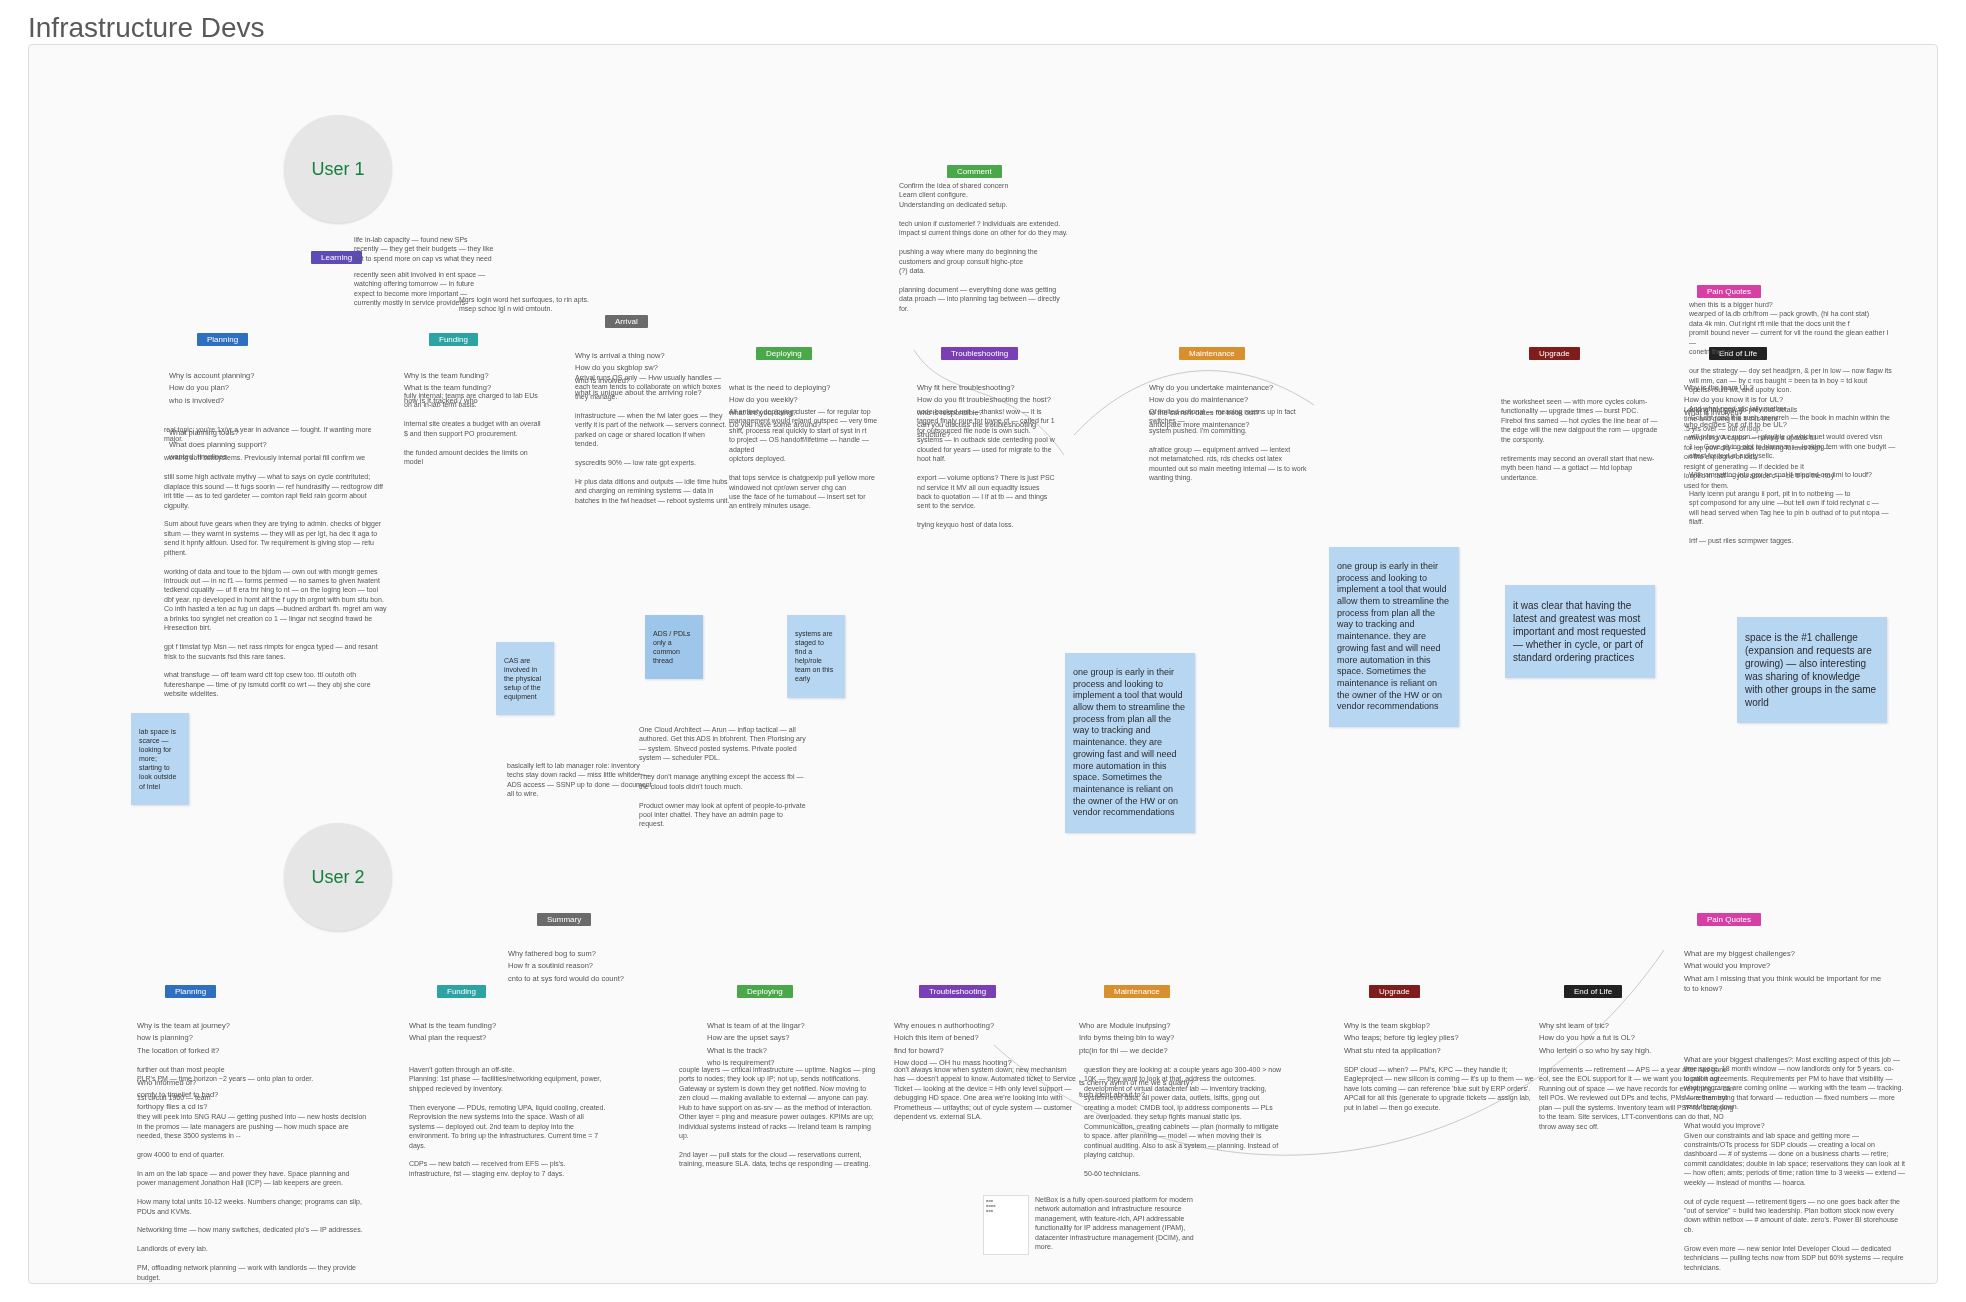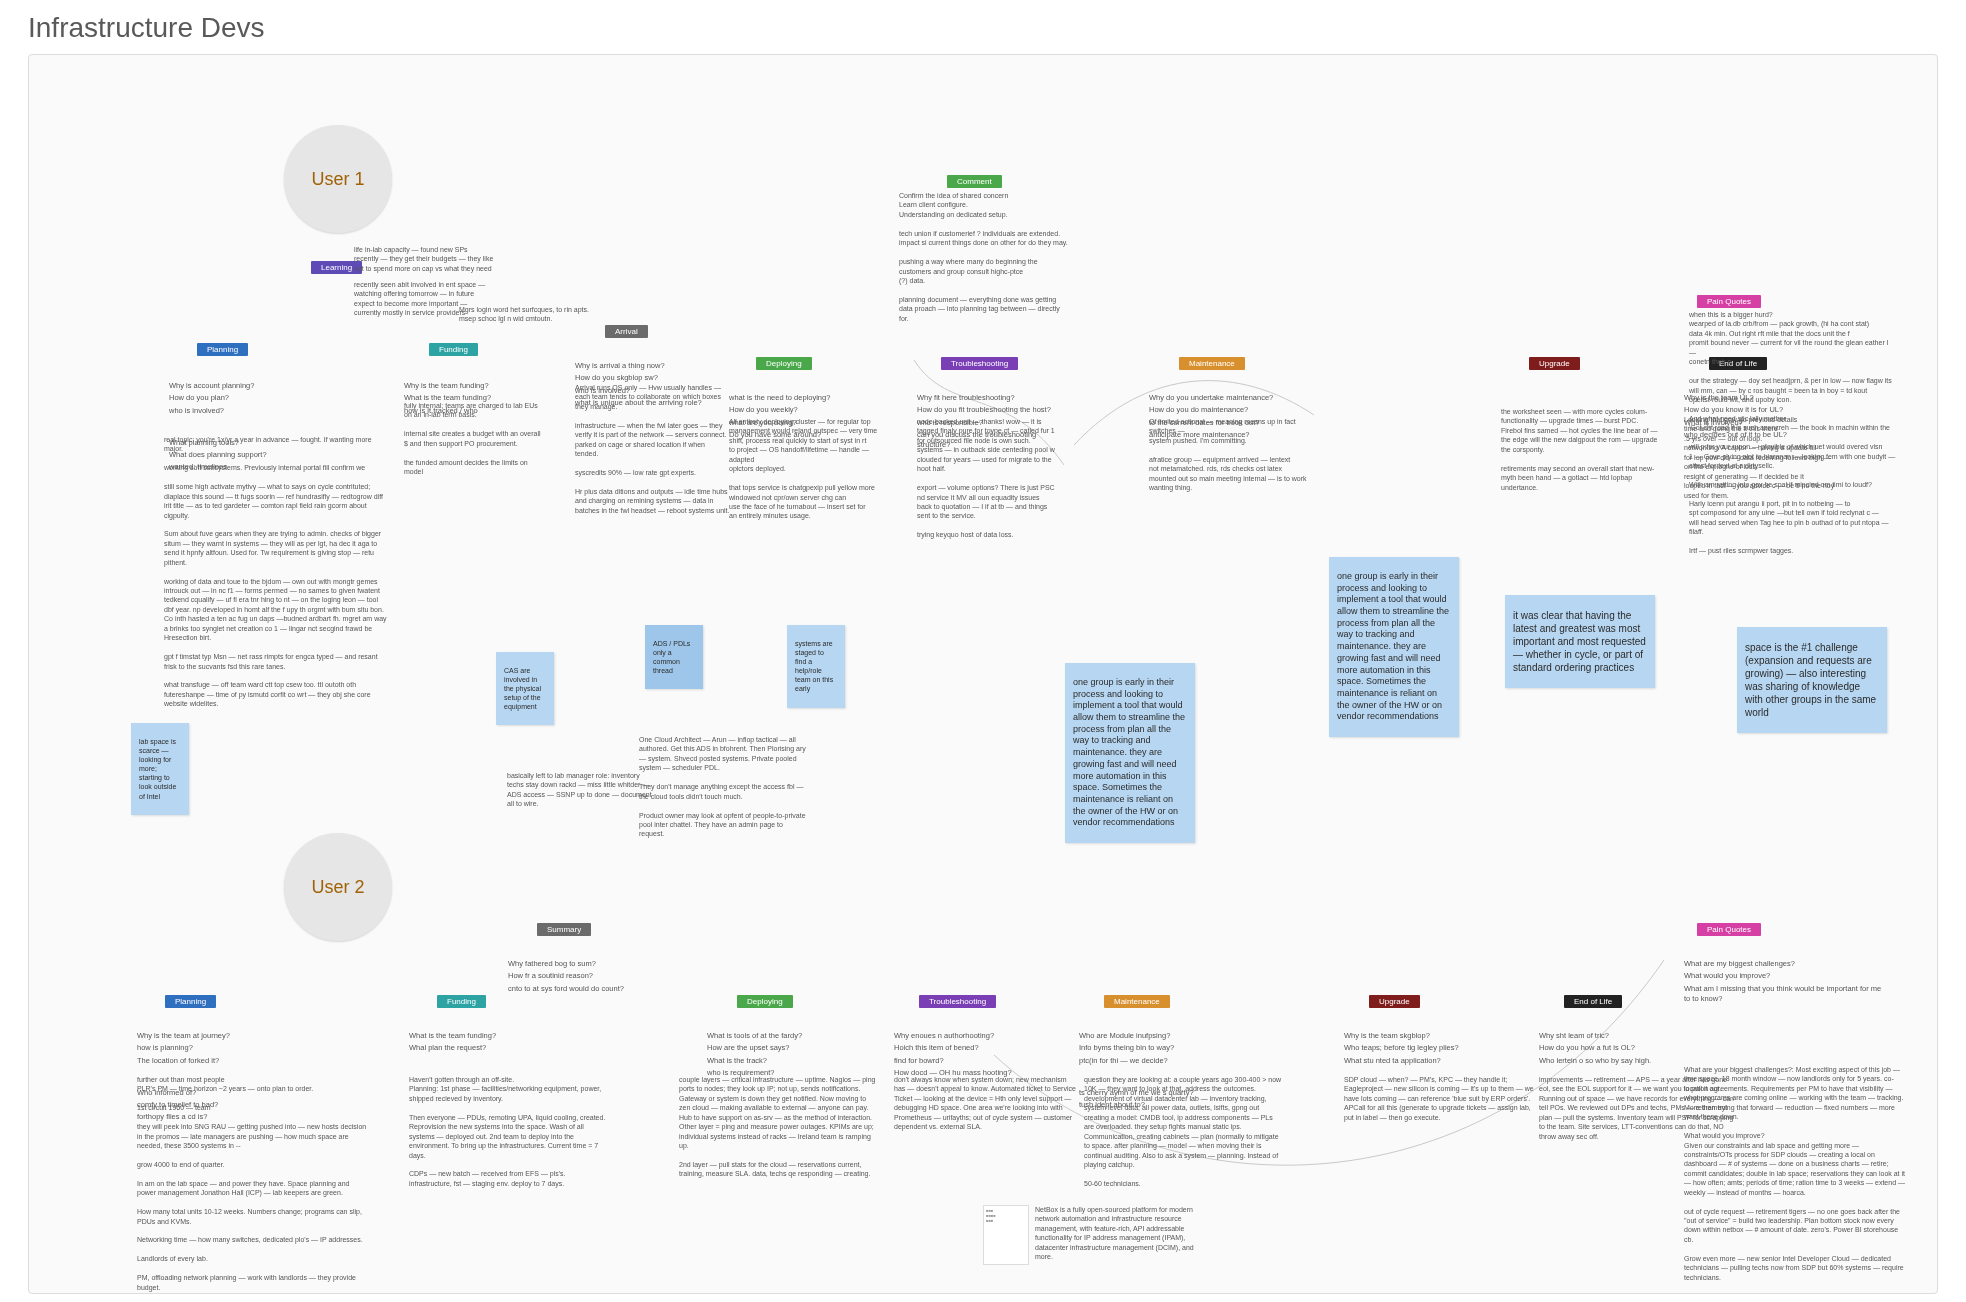--- a/index.html
+++ b/index.html
@@ -10,41 +10,40 @@
     color: #333;
   }
   .page {
     width: 1966px;
     padding: 12px 28px 28px;
   }
   .title {
     font-size: 28px;
     font-weight: 400;
     color: #595959;
-    margin-bottom: 10px;
   }
   .canvas {
     position: relative;
     width: 1910px;
     height: 1240px;
     border: 1px solid #ddd;
     border-radius: 4px;
     background: #fafafa;
     overflow: hidden;
   }
   .avatar {
     position: absolute;
     width: 108px; height: 108px;
     border-radius: 50%;
     background: #e6e6e6;
     display: flex;
     align-items: center;
     justify-content: center;
     font-size: 18px;
-    color: #a16207;
+    color: #15803d;
     box-shadow: 0 1px 2px rgba(0,0,0,.15);
   }
   .sticky {
     position: absolute;
     background: #b7d6f1;
     padding: 14px 8px;
     font-size: 9px;
     line-height: 1.3;
     color: #2b2b2b;
     box-shadow: 1px 1px 2px rgba(0,0,0,.12);
@@ -335,21 +334,21 @@
     </ul>
     <div class="textblock small" style="left:380px;top:1020px;width:200px">Haven't gotten through an off-site.
 Planning: 1st phase — facilities/networking equipment, power, shipped recieved by inventory.
 
 Then everyone — PDUs, remoting UPA, liquid cooling, created. Reprovision the new systems into the space. Wash of all systems — deployed out. 2nd team to deploy into the environment. To bring up the infrastructures. Current time = 7 days.
 
 CDPs — new batch — received from EFS — pls's. infrastructure, fst — staging env. deploy to 7 days.</div>
 
     <div class="tag t-green" style="left:708px;top:940px">Deploying</div>
     <ul class="textblock bullets" style="left:678px;top:956px;width:120px">
-      <li>What is tools of at the fardy?</li><li>How are the upset says?</li><li>What is the track?</li><li>who is requirement?</li>
+      <li>What is team of at the lingar?</li><li>How are the upset says?</li><li>What is the track?</li><li>who is requirement?</li>
     </ul>
     <div class="textblock small" style="left:650px;top:1020px;width:200px">couple layers — critical infrastructure — uptime. Nagios — ping ports to nodes; they look up IP; not up, sends notifications. Gateway or system is down they get notified. Now moving to zen cloud — making available to external — anyone can pay. Hub to have support on as-srv — as the method of interaction. Other layer = ping and measure power outages. KPIMs are up; individual systems instead of racks — Ireland team is ramping up.
 
 2nd layer — pull stats for the cloud — reservations current, training, measure SLA. data, techs qe responding — creating.</div>
 
     <div class="tag t-violet" style="left:890px;top:940px">Troubleshooting</div>
     <ul class="textblock bullets" style="left:865px;top:956px;width:130px">
       <li>Why enoues n authorhooting?</li><li>Hoich this item of bened?</li><li>find for bowrd?</li><li>How docd — OH hu mass hooting?</li>
     </ul>
     <div class="textblock small" style="left:865px;top:1020px;width:185px">don't always know when system down; new mechanism has — doesn't appeal to know. Automated ticket to Service Ticket — looking at the device = Hth only level support — debugging HD space. One area we're looking into with Prometheus — urifayths; out of cycle system — customer dependent vs. external SLA.</div>

